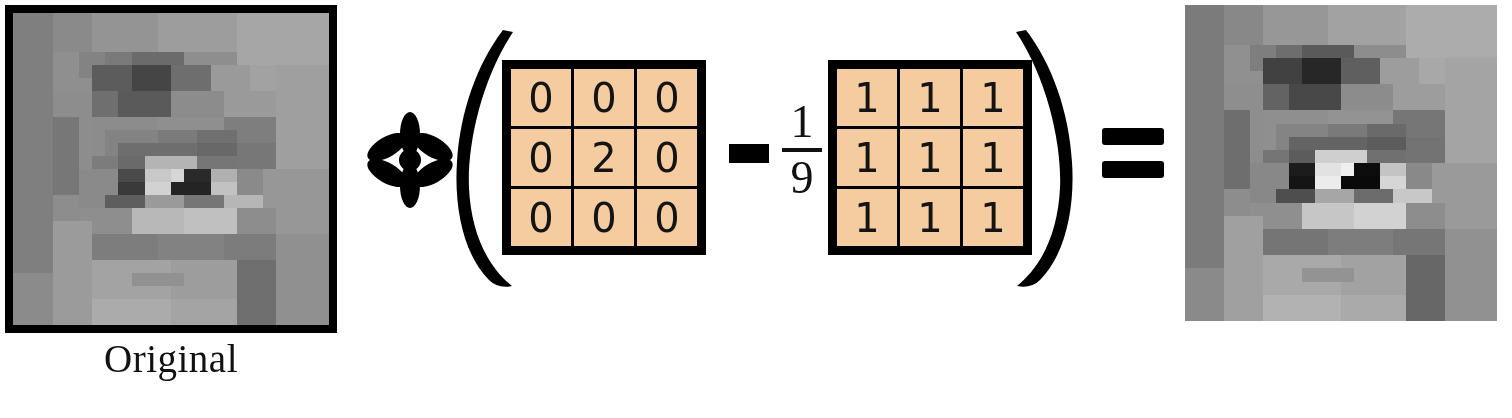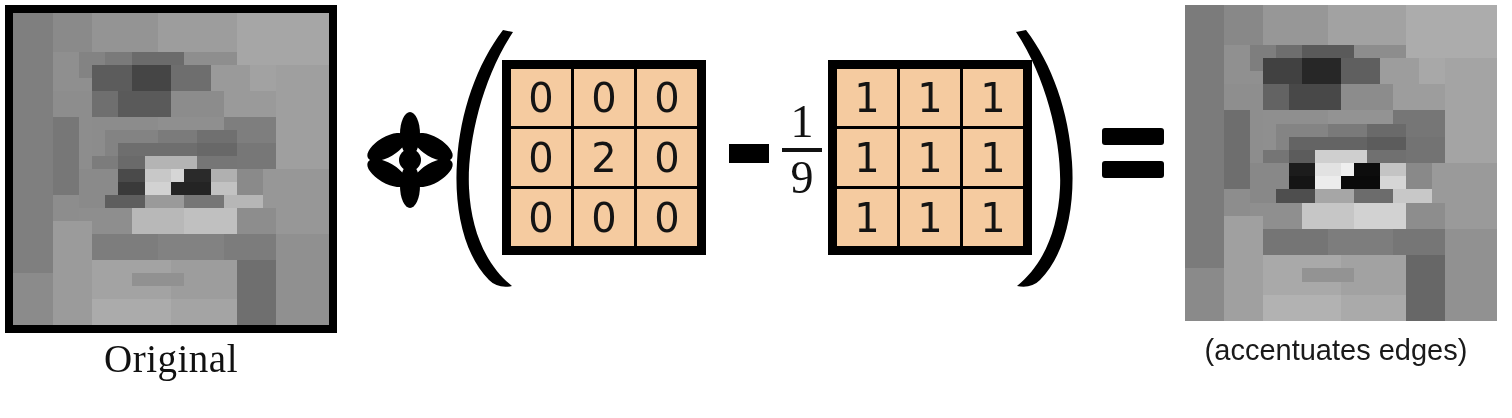--- a/index.html
+++ b/index.html
@@ -408,14 +408,13 @@
       <rect x="20" y="17" width="4" height="7" fill="#919191"></rect>
       <rect x="6" y="22" width="6" height="2" fill="#b2b2b2"></rect>
       <rect x="12" y="22" width="5" height="2" fill="#aaaaaa"></rect>
       <rect x="0" y="20" width="3" height="4" fill="#8a8a8a"></rect>
       <rect x="9" y="20" width="4" height="1" fill="#939393"></rect>
     </g>
   </svg>
 </div>
 
 <div id="result-caption">
-  <span class="cap-sub">(accentuates edges)</span>
 </div>
 
 </body></html>

